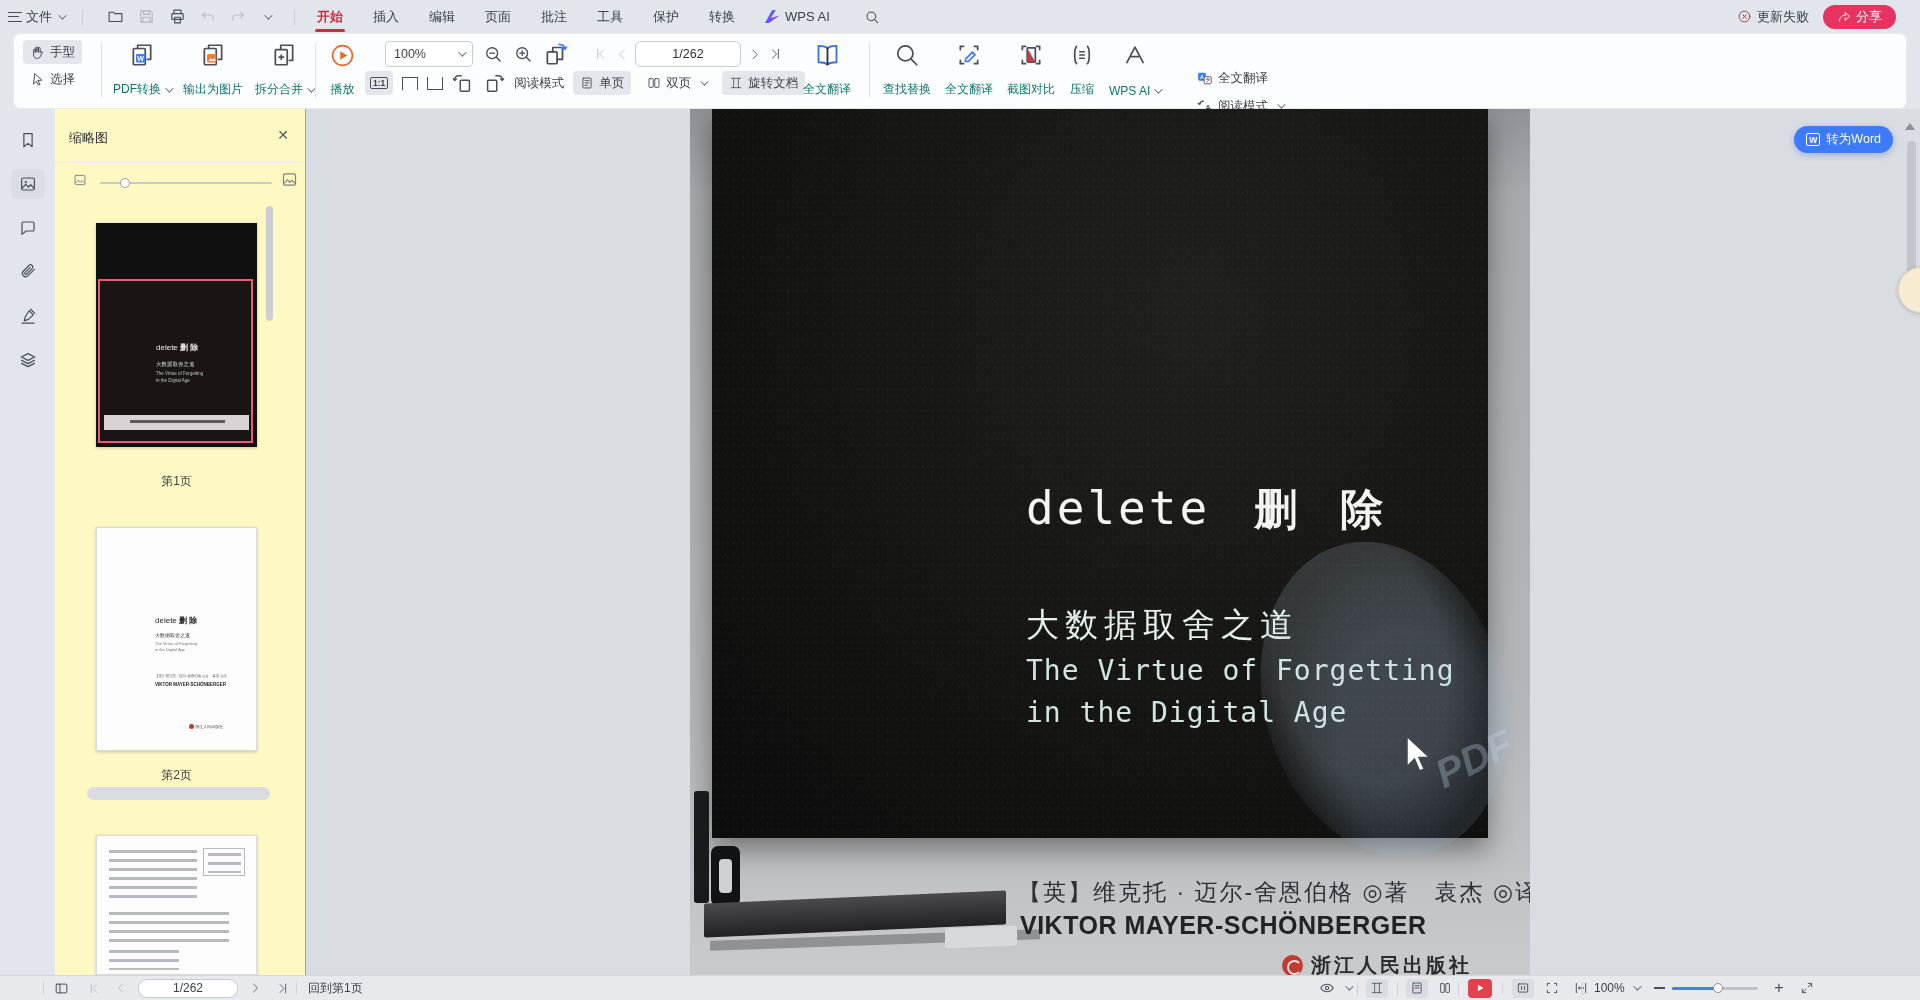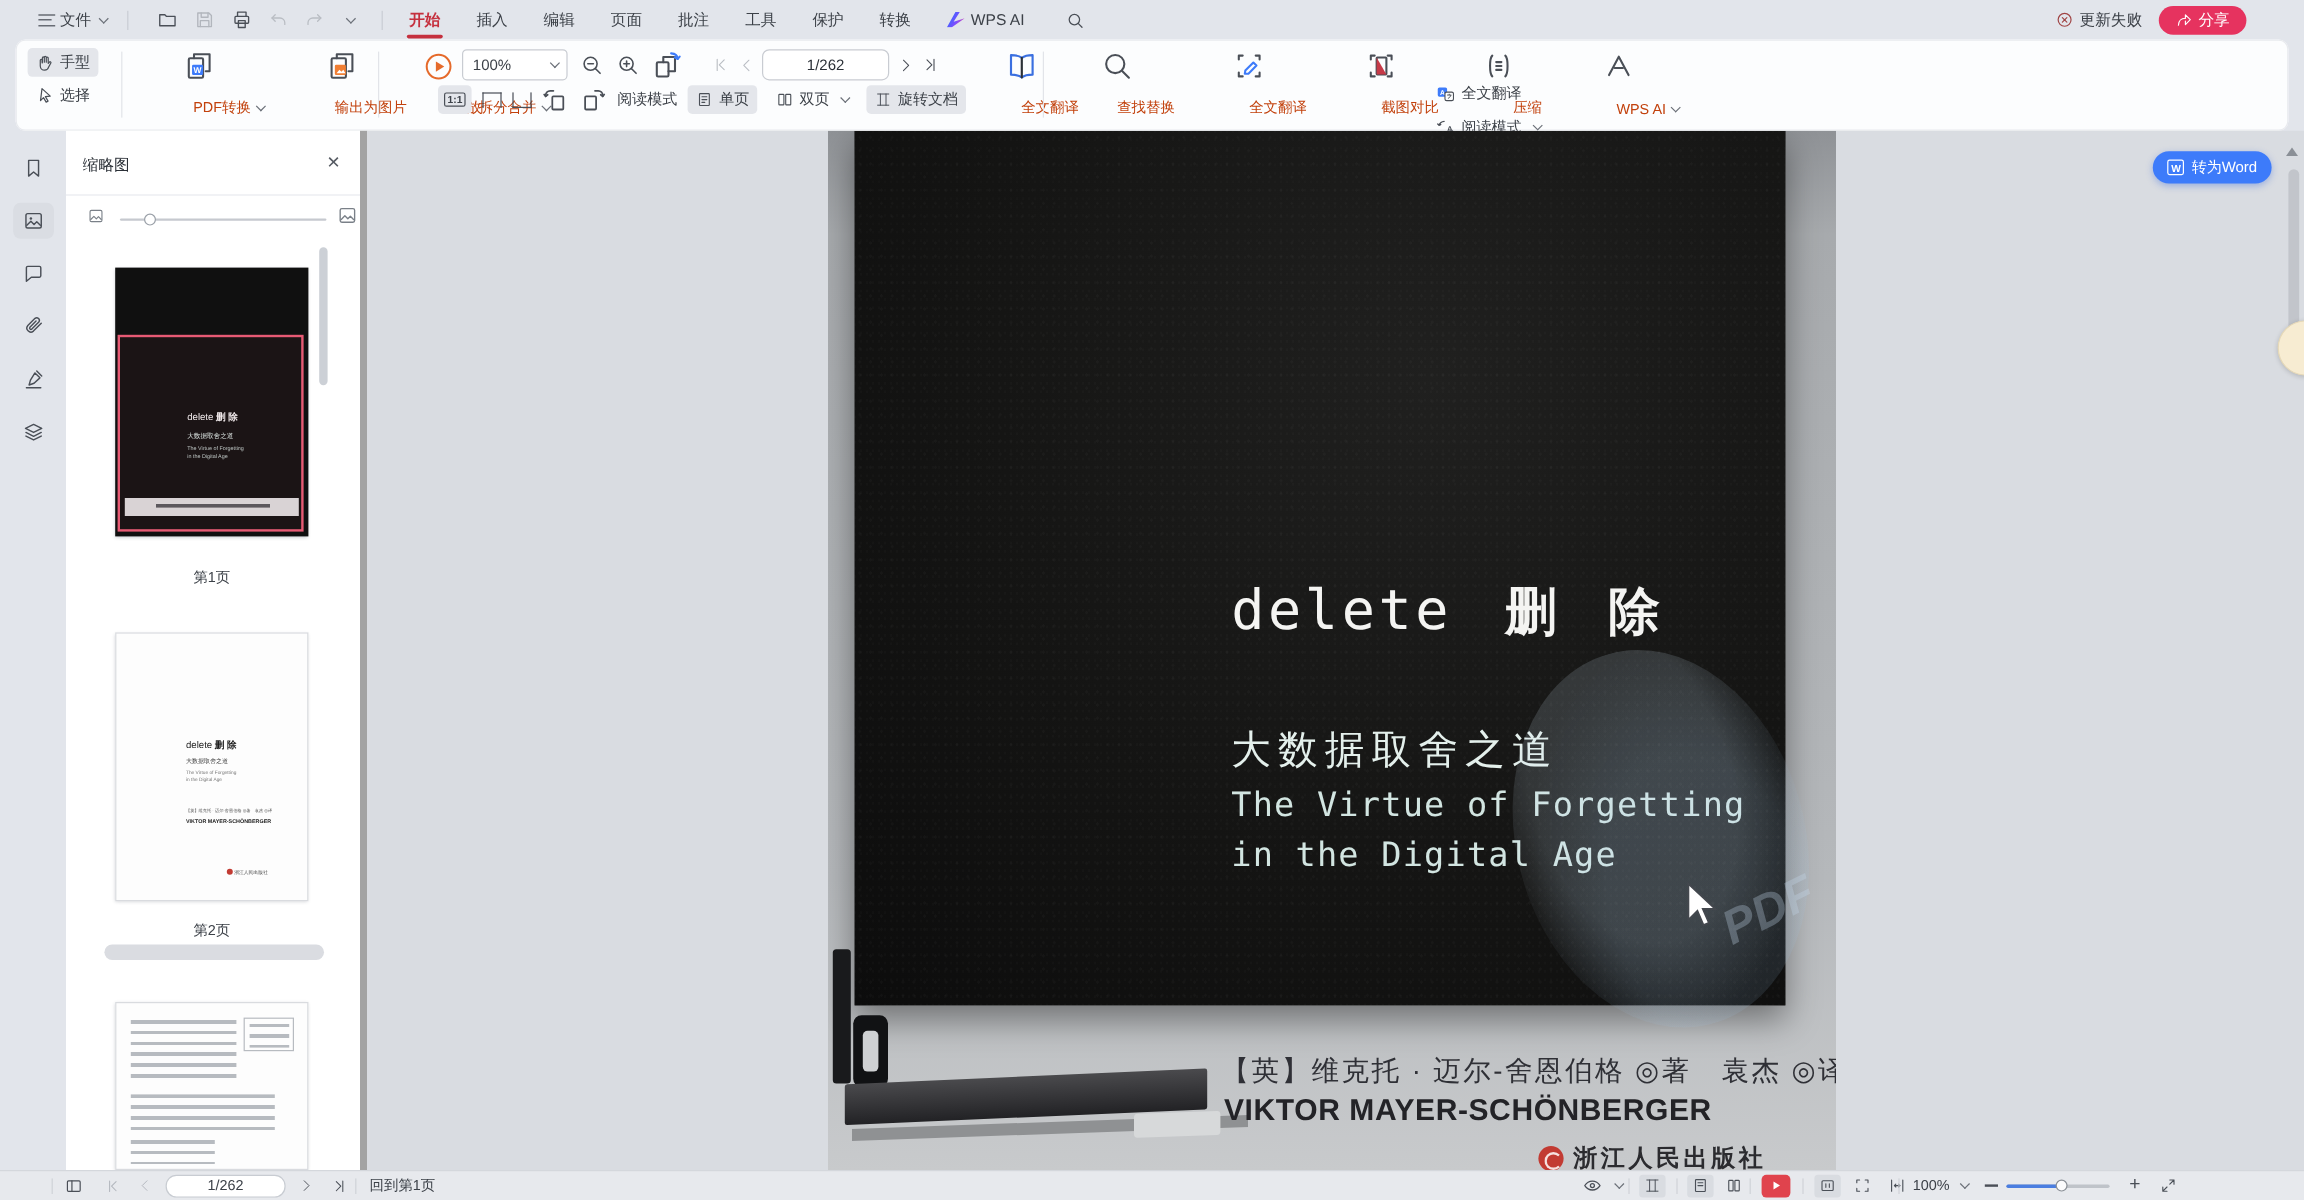--- a/index.html
+++ b/index.html
@@ -4,59 +4,59 @@
 <style>
   * { margin:0; padding:0; box-sizing:border-box; }
   html,body { width:1920px; height:1000px; overflow:hidden; }
   body { font-family:"Liberation Sans","DejaVu Sans",sans-serif; background:#e2e5eb; color:#3c4148; position:relative; font-size:13px; }
   svg { display:block; }
   .ic { stroke:#4a4f57; fill:none; stroke-width:1.6; stroke-linecap:round; stroke-linejoin:round; }
   .chev { display:inline-block; width:6px; height:6px; border-right:1.4px solid #6b7078; border-bottom:1.4px solid #6b7078; transform:rotate(45deg) translateY(-2px); margin-left:4px; }
   .vdiv { width:1px; background:#e2e4e9; }
 
   
-  .titlebar { position:absolute; left:0; top:0; width:1900px; height:33px; display:flex; align-items:center; padding:0 28px; }
+  .titlebar { position:absolute; left:0; top:0; width:1900px; height:33px; display:flex; align-items:center; padding:0 4px; }
   .tb-left { display:flex; align-items:center; gap:6px; }
   .hamburger { width:14px; height:10px; border-top:1.6px solid #4a4f57; border-bottom:1.6px solid #4a4f57; position:relative; margin-right:2px; }
   .hamburger:before { content:""; position:absolute; left:0; right:3px; top:3.2px; border-top:1.6px solid #4a4f57; }
   .menu-file { display:flex; align-items:center; gap:2px; padding:3px 4px; border-radius:4px; cursor:default; }
   .qa-icons { display:flex; align-items:center; gap:14px; margin:0 10px; }
   .tb-div { width:1px; height:16px; background:#c9cdd4; margin:0 8px; }
   .tabs { display:flex; align-items:center; gap:26px; margin-left:12px; }
   .tab { padding:6px 2px; position:relative; white-space:nowrap; cursor:default; }
   .tab.active { color:#c5303e; font-weight:bold; }
   .tab.active:after { content:""; position:absolute; left:0; right:0; bottom:0px; height:3px; background:#c5303e; border-radius:2px; }
   .wpsai-tab { display:flex; align-items:center; gap:5px; }
   .ai-logo { width:15px; height:13px; background:linear-gradient(120deg,#2f6bff 15%,#7a4dff 55%,#ef4da0 95%); clip-path:polygon(0 100%,48% 0,72% 0,38% 62%,100% 40%,26% 100%); }
   .tb-right { margin-left:auto; display:flex; align-items:center; gap:14px; }
   .update-fail { display:flex; align-items:center; gap:5px; color:#3c4148; }
   .share-btn { display:flex; align-items:center; gap:5px; background:#e6335f; color:#fff; border:none; border-radius:14px; height:24px; padding:0 14px; font-size:13px; cursor:pointer; }
 
   
   .ribbon { position:absolute; left:13px; top:33px; width:1894px; height:76px; background:#fcfdfe; border-radius:8px; box-shadow:0 0 0 1px #e8eaee inset; }
   .rb { position:absolute; display:flex; align-items:center; }
   .tallbtn { display:flex; flex-direction:column; align-items:center; justify-content:space-between; height:62px; padding:3px 4px; border-radius:4px; cursor:pointer; }
-  .tallbtn .lbl { font-size:12px; color:#c2410c; white-space:nowrap; display:flex; align-items:center;margin-left:48px; }
+  .tallbtn .lbl { font-size:12px; color:#0f766e; white-space:nowrap; display:flex; align-items:center; }
   .smallbtn { display:flex; align-items:center; gap:5px; height:24px; padding:12px 7px; border-radius:4px; font-size:12.5px; white-space:nowrap; cursor:pointer; }
   .smallbtn.on { background:#e4e6eb; }
   .combo { display:flex; align-items:center; justify-content:space-between; width:88px; height:26px; border:1px solid #c9ccd2; border-radius:4px; background:#fff; padding:0 8px; font-size:12.5px; cursor:pointer; }
   .pagebox { width:106px; height:26px; border:1px solid #c9ccd2; border-radius:6px; background:#fff; display:flex; align-items:center; justify-content:center; font-size:12.5px; color:#2b3037; cursor:text; }
   .navarrow { width:18px; height:20px; display:flex; align-items:center; justify-content:center; cursor:pointer; }
   .fitbox { width:16px; height:13px; cursor:pointer; }
   .fit-h { border:1.6px solid #4a4f57; border-bottom:none; }
   .fit-w { border:1.6px solid #4a4f57; border-top:none; }
   .onebox { border:1.4px solid #4a4f57; border-radius:2px; font-size:8.5px; font-weight:bold; color:#3c4148; padding:1px 2px; line-height:1; }
 
   
   .rail { position:absolute; left:0; top:109px; width:55px; height:866px; display:flex; flex-direction:column; align-items:center; padding-top:16px; gap:14px; }
   .rail-btn { width:34px; height:30px; display:flex; align-items:center; justify-content:center; border-radius:6px; cursor:pointer; }
   .rail-btn.on { background:#dadde3; }
 
   
-  .panel { position:absolute; left:55px; top:109px; width:251px; height:866px; background:#ffffff; border-right:6px solid #a3a3a3; }
+  .panel { position:absolute; left:55px; top:109px; width:251px; height:866px; background:#fef9c3; border-right:1px solid #a3a3a3; }
   .panel-head { position:absolute; left:0; top:0; width:100%; height:54px; border-bottom:1px solid #e8eaee; }
   .panel-title { position:absolute; left:14px; top:20px; font-size:13px; color:#2b3037; }
   .panel-close { position:absolute; right:12px; top:16px; width:20px; height:20px; display:flex; align-items:center; justify-content:center; color:#565b63; font-size:14px; cursor:pointer; }
   .zoomrow { position:absolute; left:0; top:54px; width:100%; height:32px; }
   .ztrack { position:absolute; left:45px; top:19px; width:172px; height:2px; background:#c6c9cf; border-radius:1px; cursor:pointer; }
   .zhandle { position:absolute; left:20px; top:-4px; width:10px; height:10px; border-radius:50%; background:#fff; border:1px solid #9aa0a8; }
   .thumb { position:absolute; left:41px; width:161px; box-shadow:0 1px 3px rgba(40,50,70,.25); }
   .t-label { position:absolute; left:41px; width:161px; text-align:center; font-size:12px; color:#3c4148; }
   .minitxt { position:absolute; white-space:nowrap; line-height:1.25; }
   .vsb { position:absolute; left:211px; top:97px; width:7px; height:115px; border-radius:4px; background:#ccd0d6; }

